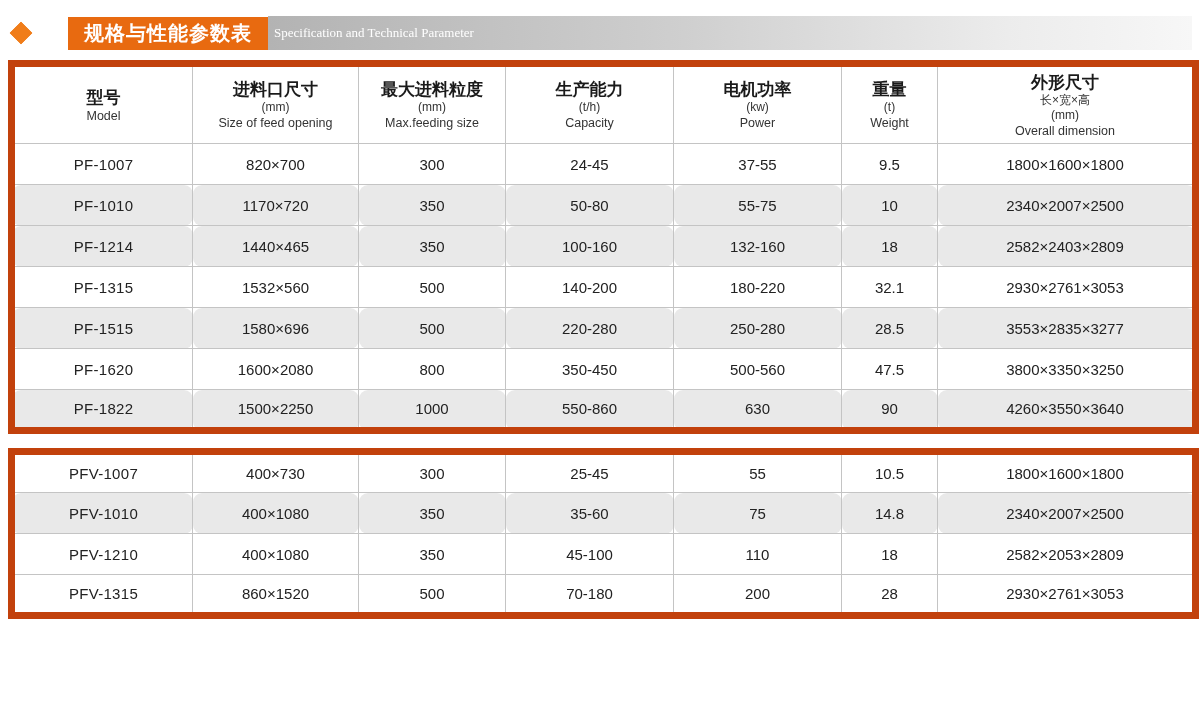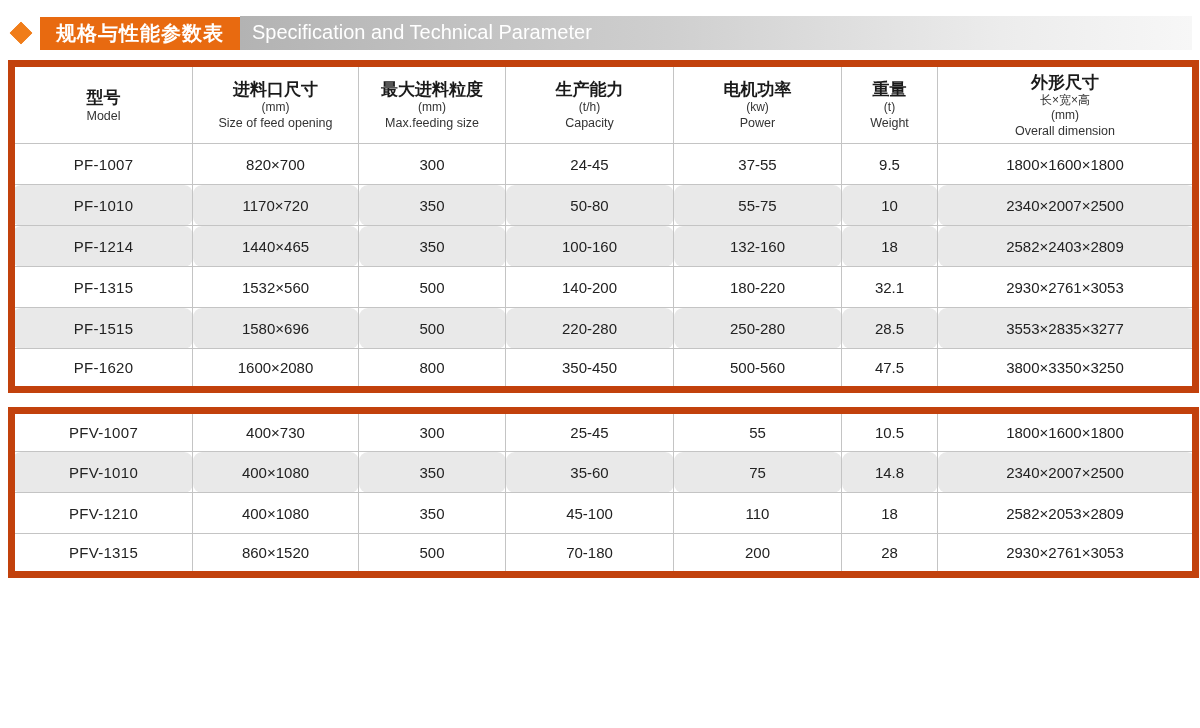--- a/index.html
+++ b/index.html
@@ -48,28 +48,29 @@
   }
   .title-cn {
     background: #e86a10;
     color: #ffffff;
     font-size: 20px;
     font-weight: bold;
     letter-spacing: 1px;
     padding: 5px 16px 6px 16px;
     line-height: 22px;
     white-space: nowrap;
+    margin-left: 28px;
   }
   .title-en-wrap {
     flex: 1 1 auto;
     background: linear-gradient(to right, #b3b3b3 0%, #cfcfcf 45%, #ececec 80%, #f7f7f7 100%);
     color: #ffffff;
-    font-size: 20px;
-    font-family: Liberation Sans, sans-serif;
-    padding: 6px 0 7px 12px;
+    font-size: 13px;
+    font-family: Liberation Serif, serif;
+    padding: 6px 0 7px 6px;
     line-height: 21px;
     white-space: nowrap;
     overflow: hidden;
   }
 
   
   table.spec {
     border-collapse: collapse;
     width: 1184px;
     table-layout: fixed;
@@ -234,20 +235,29 @@
       </tr>
       <tr>
         <td class="model">PF-1620</td>
         <td class="val">1600×2080</td>
         <td class="val">800</td>
         <td class="val">350-450</td>
         <td class="val">500-560</td>
         <td class="val">47.5</td>
         <td class="val">3800×3350×3250</td>
       </tr>
+      <tr class="alt">
+        <td class="model">PF-1822</td>
+        <td class="val">1500×2250</td>
+        <td class="val">1000</td>
+        <td class="val">550-860</td>
+        <td class="val">630</td>
+        <td class="val">90</td>
+        <td class="val">4260×3550×3640</td>
+      </tr>
     </tbody>
   </table>
 
   <div class="gap"></div>
 
   <table class="spec">
     <colgroup>
       <col class="c1">
         <col class="c2">
         <col class="c3">

